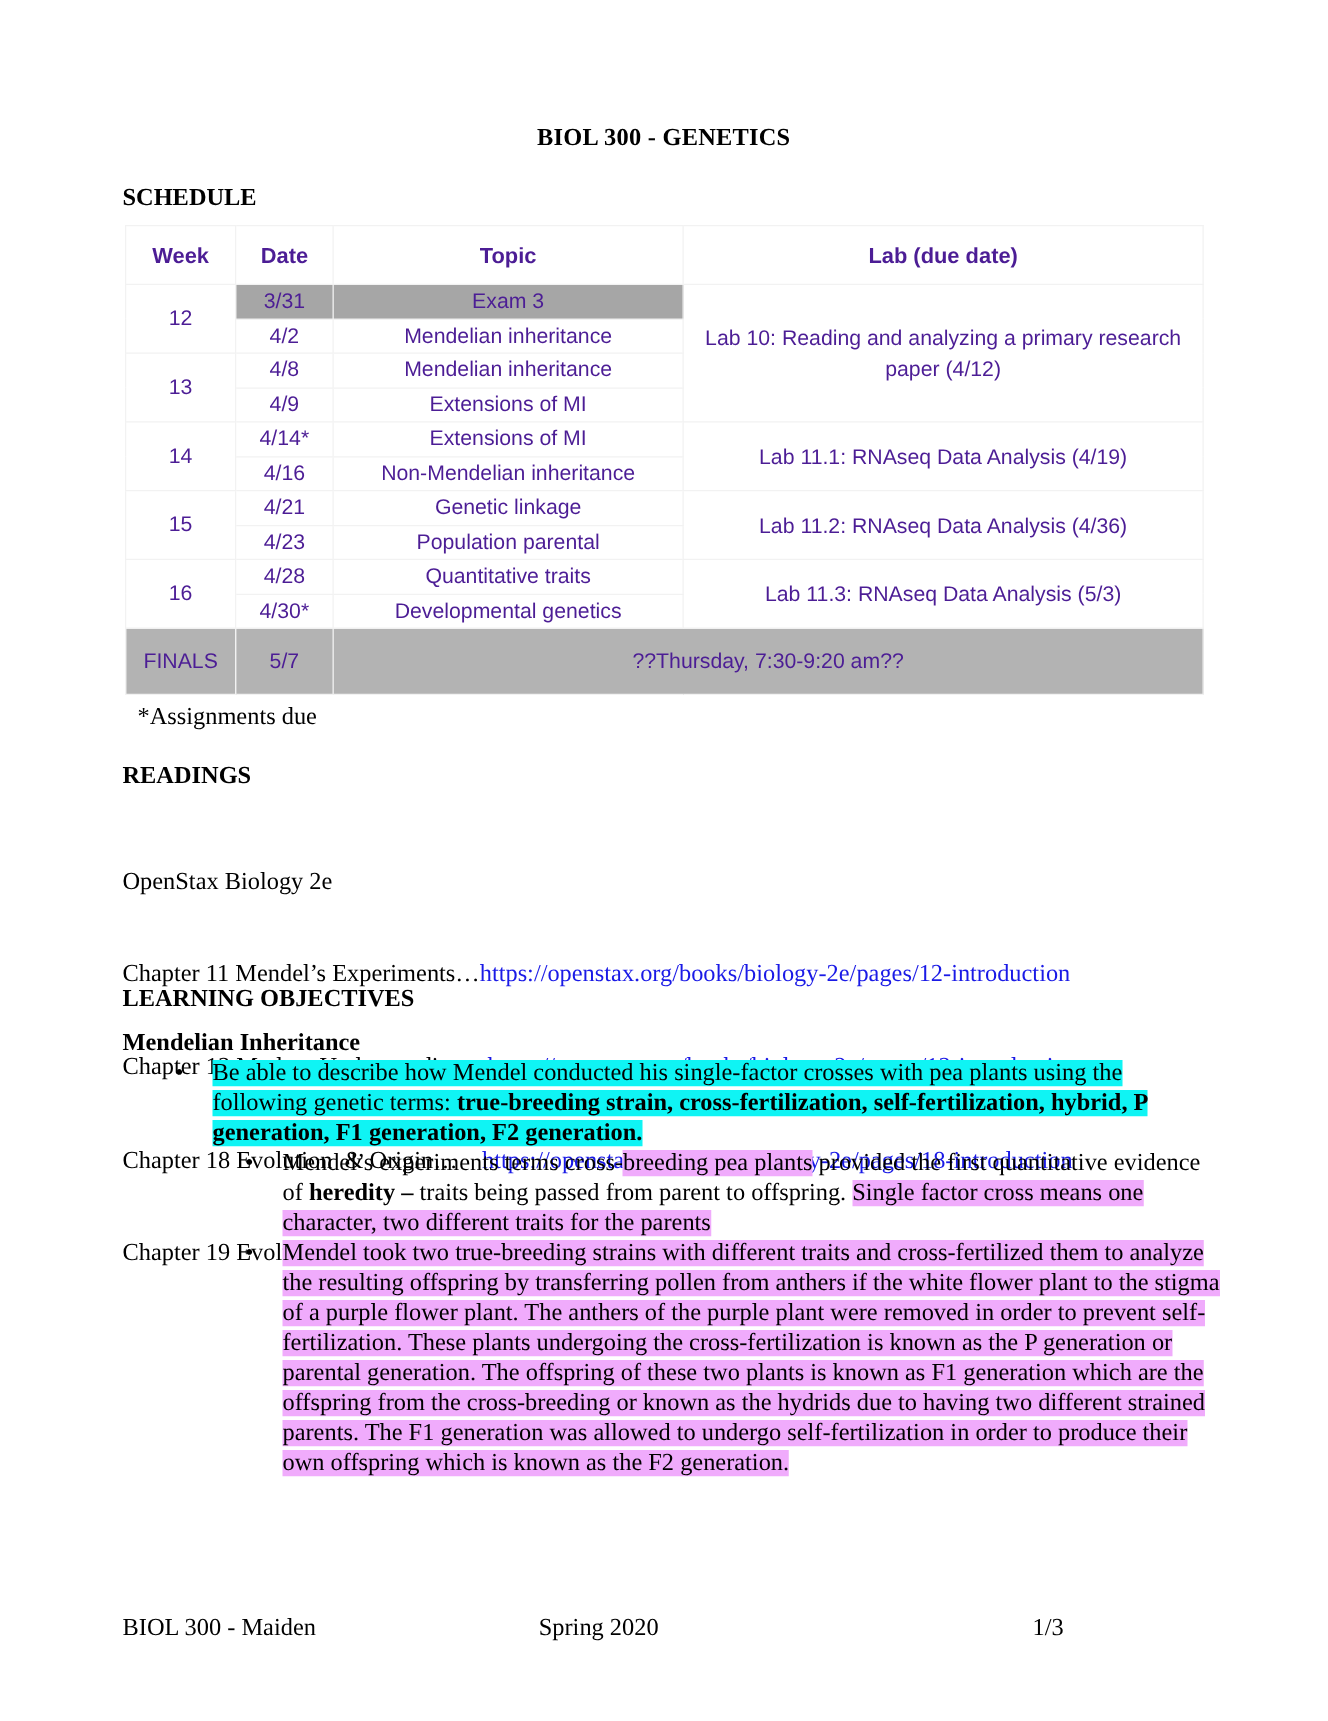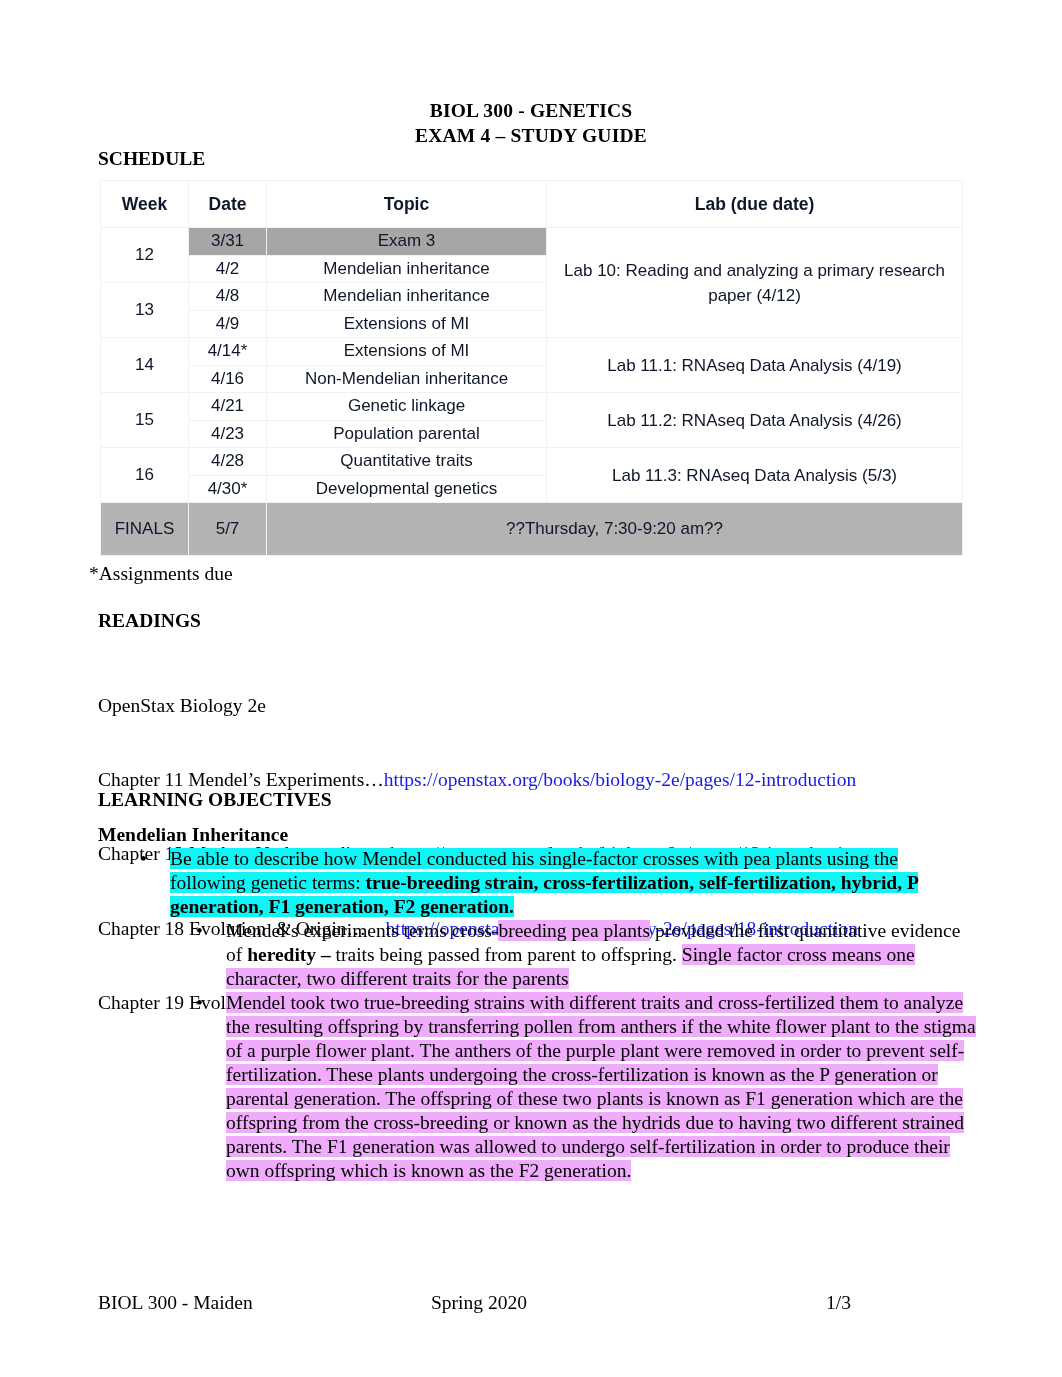--- a/index.html
+++ b/index.html
@@ -55,21 +55,21 @@
     width: 862px;
     font-family: "Liberation Sans", "DejaVu Sans", sans-serif;
     table-layout: fixed;
   }
   table.schedule td, table.schedule th {
     border: 1px solid #f2f2f2;
     padding: 0;
     vertical-align: middle;
     text-align: center;
     font-size: 17px;
-    color: #0f172a;
+    color: #4c1d95;
   }
   table.schedule th {
     font-weight: bold;
     font-size: 17.5px;
     height: 46px;
   }
   col.c-week  { width: 88px; }
   col.c-date  { width: 78px; }
   col.c-topic { width: 280px; }
   col.c-lab   { width: 416px; }
@@ -90,21 +90,21 @@
     line-height: 22px;
   }
   td.finals-note { font-size: 17.5px; }
 
   
   .para {
     position: absolute;
     font-size: 19.5px;
     line-height: 25px;
   }
-  #assign-note { left: 89px; top: 561px; }
+  #assign-note { left: 110px; top: 561px; }
   #readings-head { position: absolute; left: 98px; top: 609px; }
   .readings-block {
     position: absolute;
     left: 98px;
     top: 644px;
     width: 880px;
     font-size: 19.5px;
     line-height: 24.8px;
     white-space: pre;
   }
@@ -177,21 +177,20 @@
   .footer .f-mid   { position: absolute; left: 333px; }
   .footer .f-right { position: absolute; left: 728px; }
 </style>
 </head>
 <body>
 
 <div class="page">
 
   <div class="title-block">
     <div class="doc-title">BIOL 300 - GENETICS</div>
-    <div class="doc-title">EXAM 4 – STUDY GUIDE</div>
   </div>
 
   <div id="schedule-head" class="section-head">SCHEDULE</div>
 
   <div class="table-wrap">
     <table class="schedule">
       <colgroup>
         <col class="c-week">
           <col class="c-date">
           <col class="c-topic">
@@ -236,21 +235,21 @@
         </tr>
         <tr>
           <td class="date-cell">4/16</td>
           <td class="topic-cell">Non-Mendelian inheritance</td>
         </tr>
 
         <tr>
           <td class="week-cell" rowspan="2">15</td>
           <td class="date-cell">4/21</td>
           <td class="topic-cell">Genetic linkage</td>
-          <td class="lab-cell" rowspan="2">Lab 11.2: RNAseq Data Analysis (4/26)</td>
+          <td class="lab-cell" rowspan="2">Lab 11.2: RNAseq Data Analysis (4/36)</td>
         </tr>
         <tr>
           <td class="date-cell">4/23</td>
           <td class="topic-cell">Population parental</td>
         </tr>
 
         <tr>
           <td class="week-cell" rowspan="2">16</td>
           <td class="date-cell">4/28</td>
           <td class="topic-cell">Quantitative traits</td>

